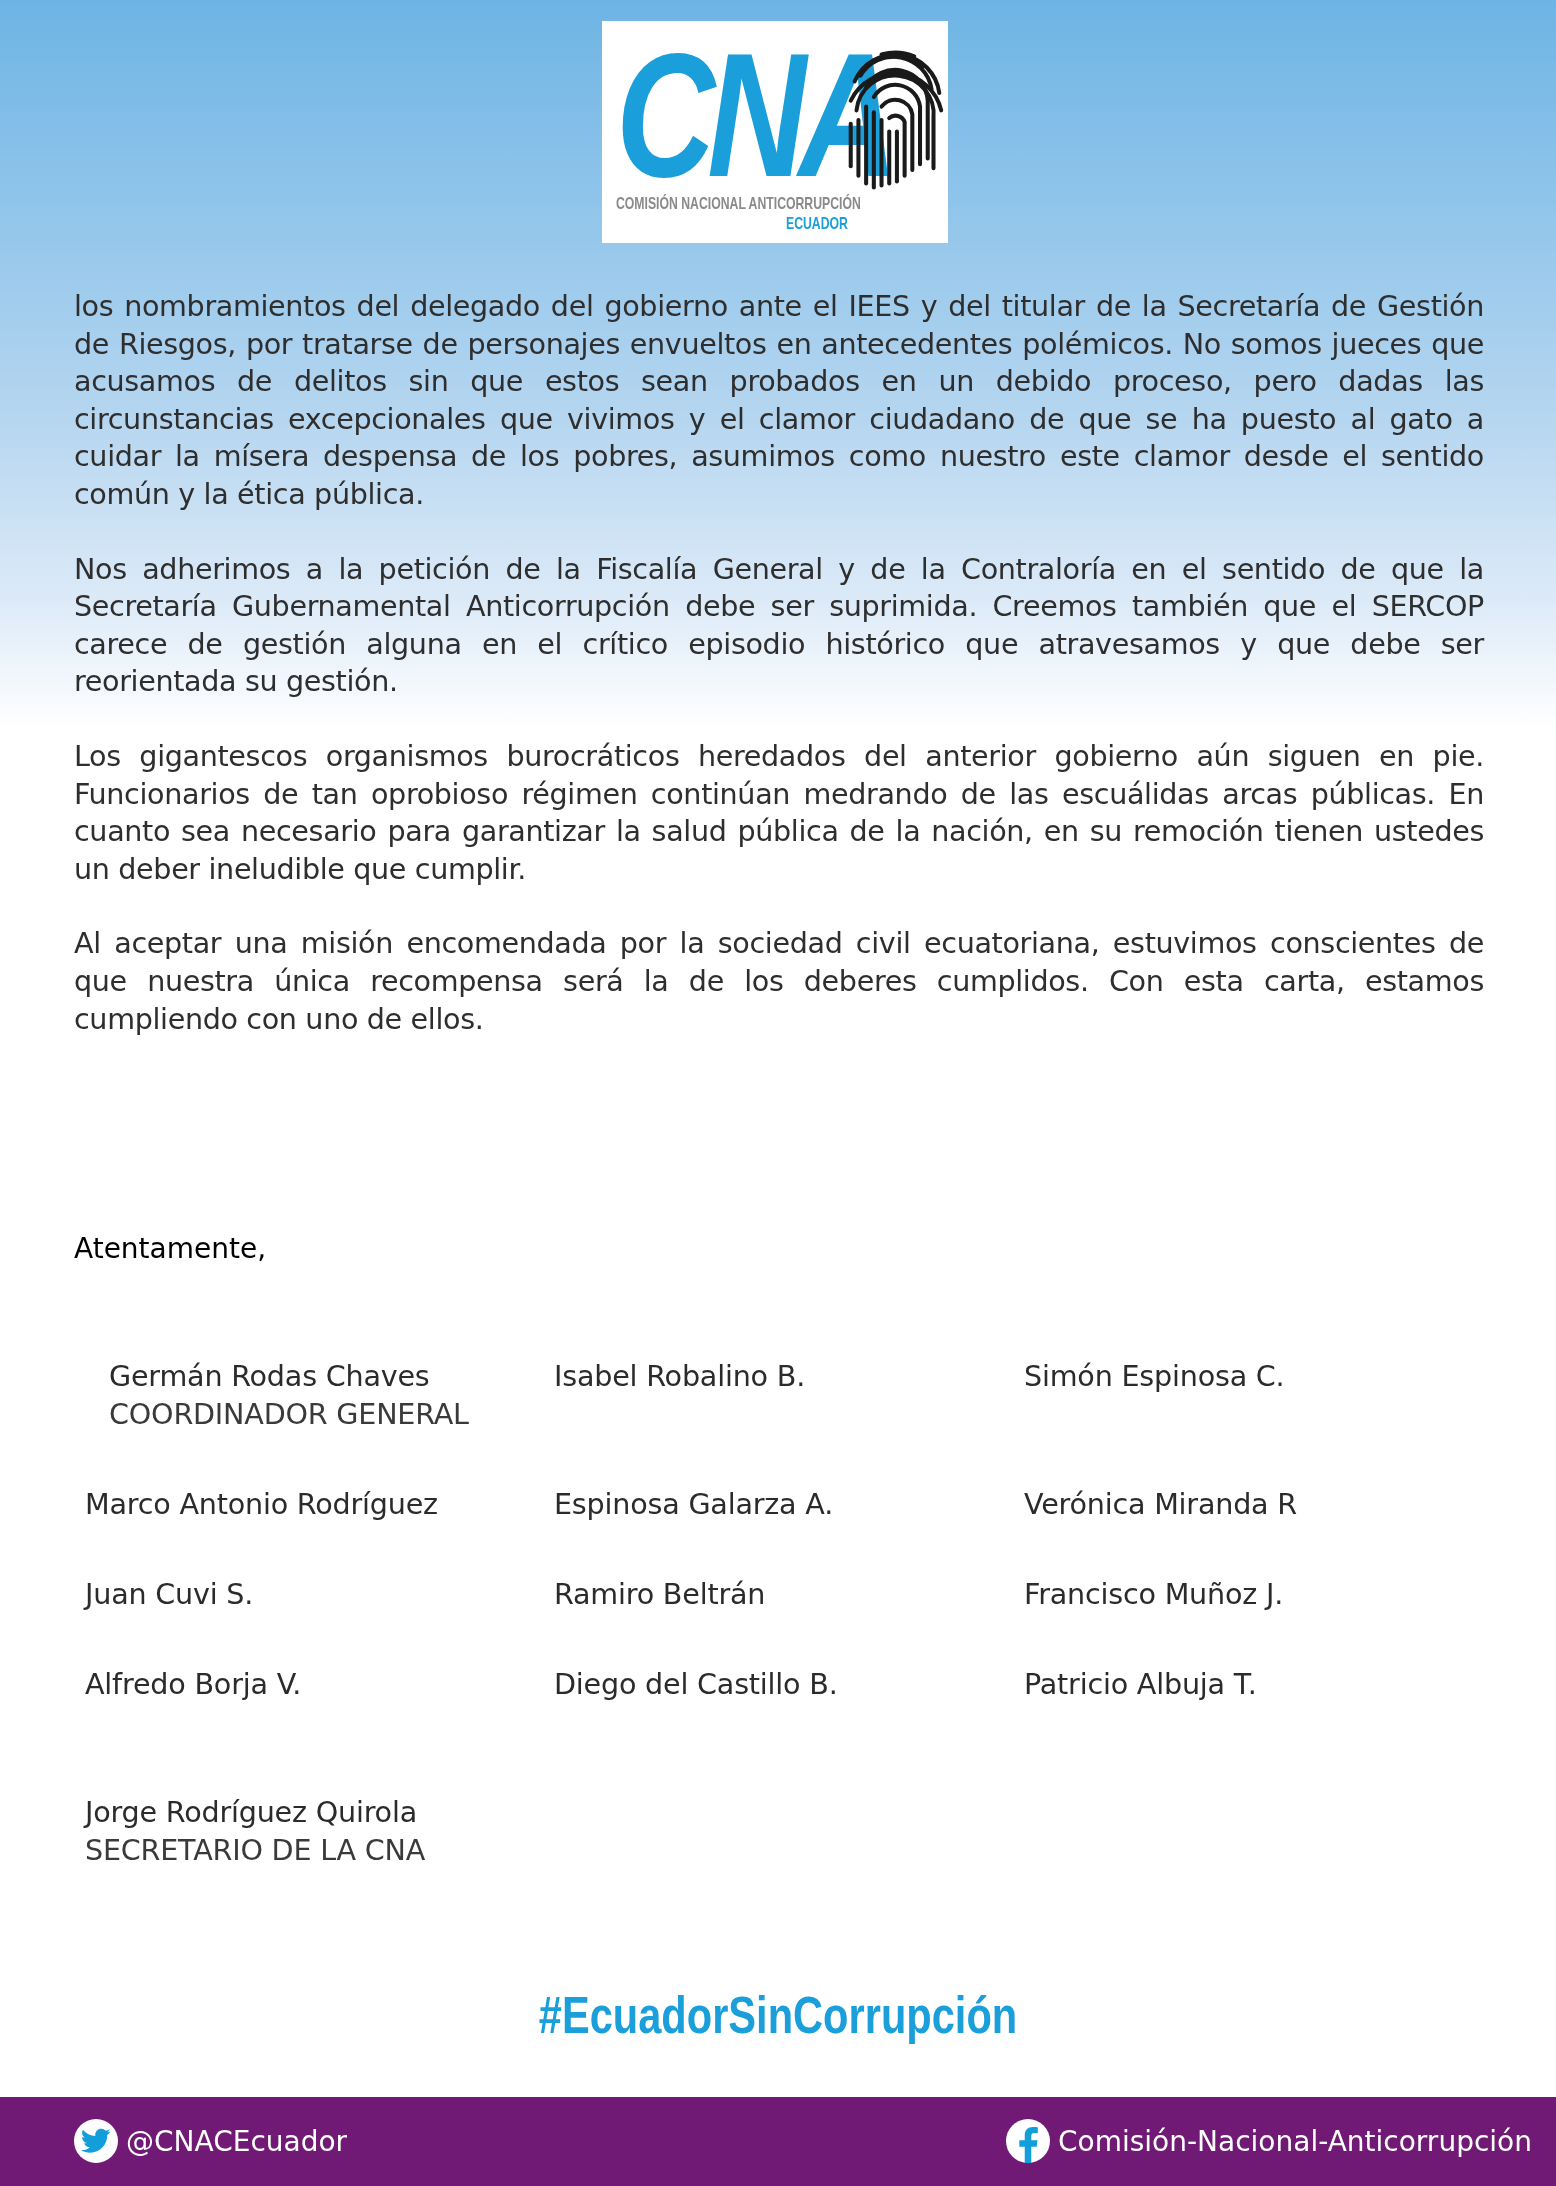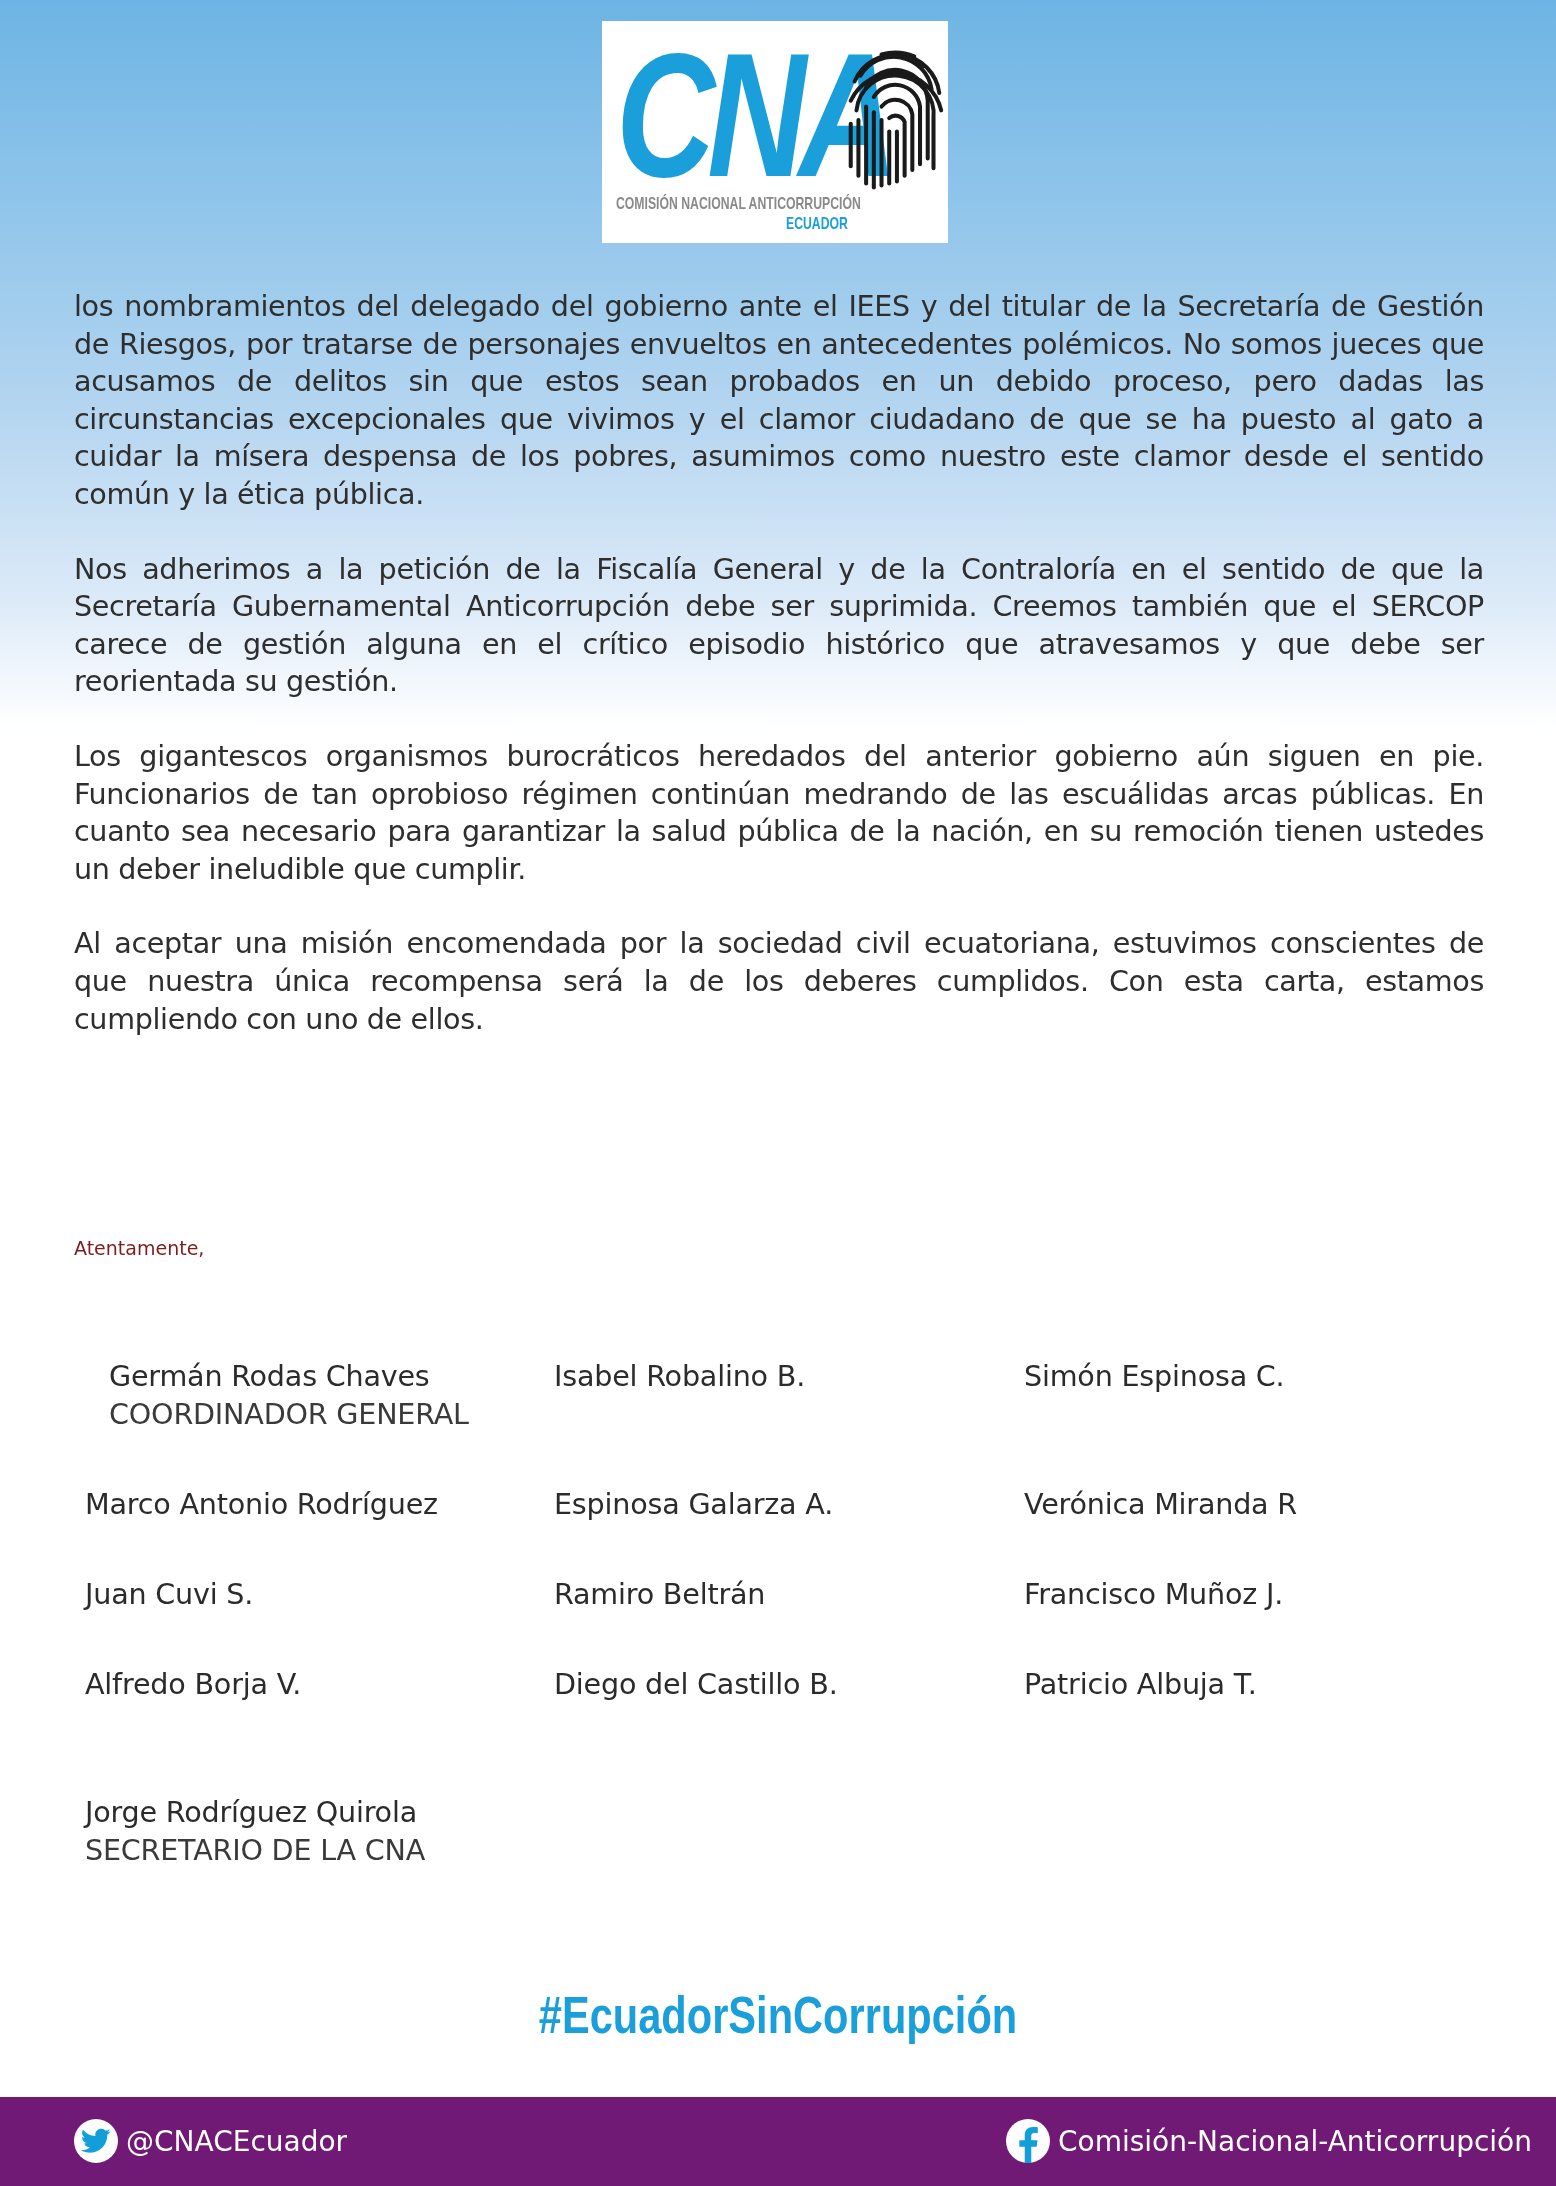--- a/index.html
+++ b/index.html
@@ -69,23 +69,23 @@
       font-size: 28.6px;
       line-height: 37.6px;
       text-align: justify;
       text-align-last: left;
       color: #2e2e2e;
       letter-spacing: -0.35px;
     }
     .closing {
       position: absolute;
       left: 74px; top: 1230px;
-      font-size: 19px;
+      font-size: 28px;
       line-height: 37px;
-      color: #7f1d1d;
+      color: #000000;
     }
     .sig {
       position: absolute;
       font-size: 28.6px;
       line-height: 37.6px;
       color: #2b2b2b;
       white-space: nowrap;
       letter-spacing: -0.2px;
     }
     .sig .name { display: block; font-weight: normal; }

